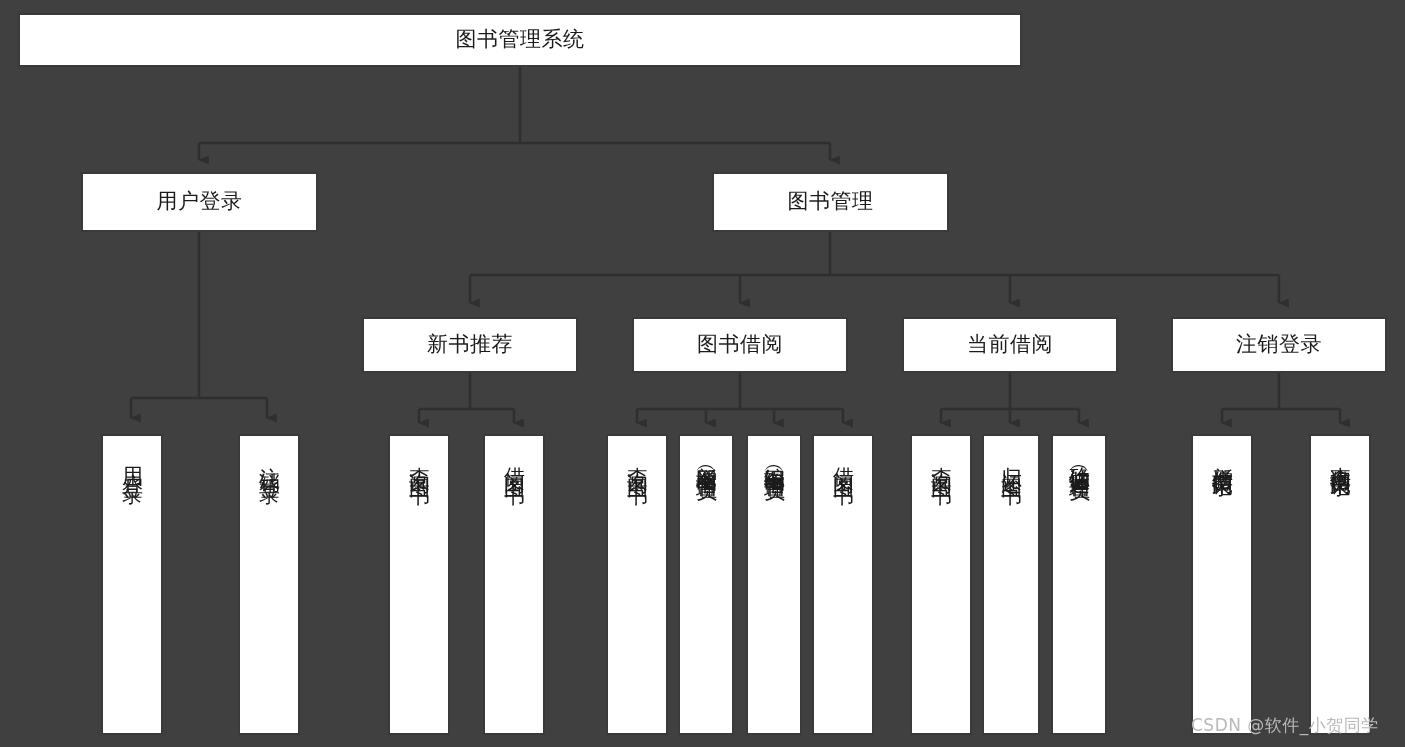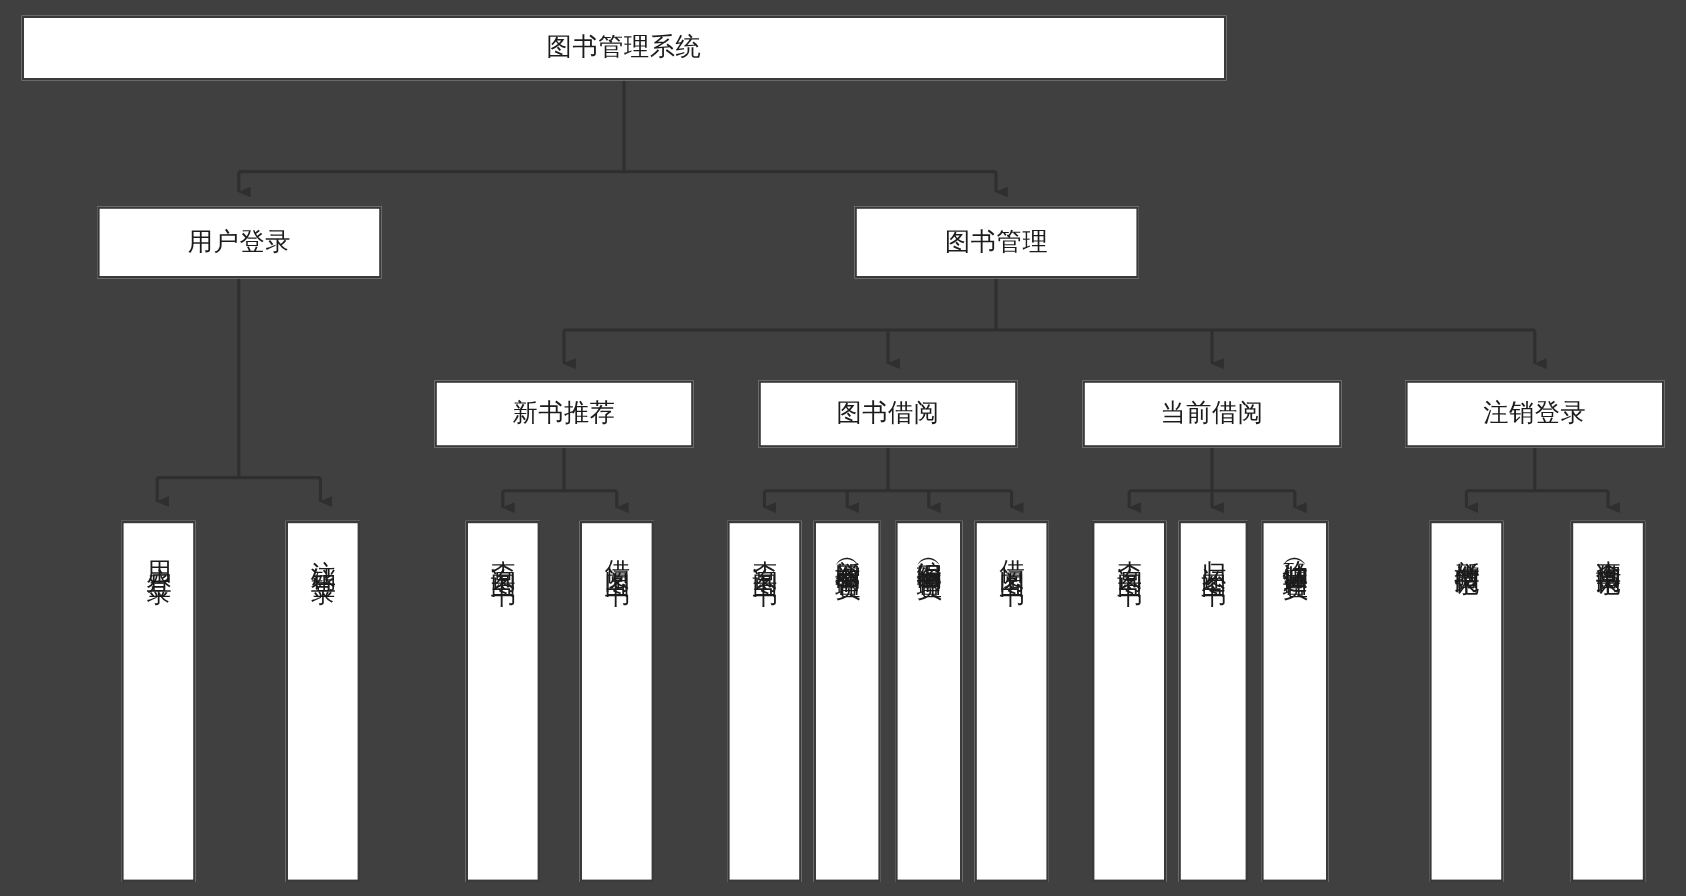--- a/index.html
+++ b/index.html
@@ -187,14 +187,15 @@
     <span class="label">确认归还（管理员）</span>
   </div>
 
   <div class="node vert tight" style="left:1191px; top:434px; width:62px; height:301px;">
     <span class="label">新增借阅记录</span>
   </div>
   <div class="node vert tight" style="left:1309px; top:434px; width:62px; height:301px;">
     <span class="label">查询借阅记录</span>
   </div>
 
+  <div class="watermark" style="left:1191px; top:714px;">CSDN @软件_小贺同学</div>
 
 </div>
 
 </body></html>

